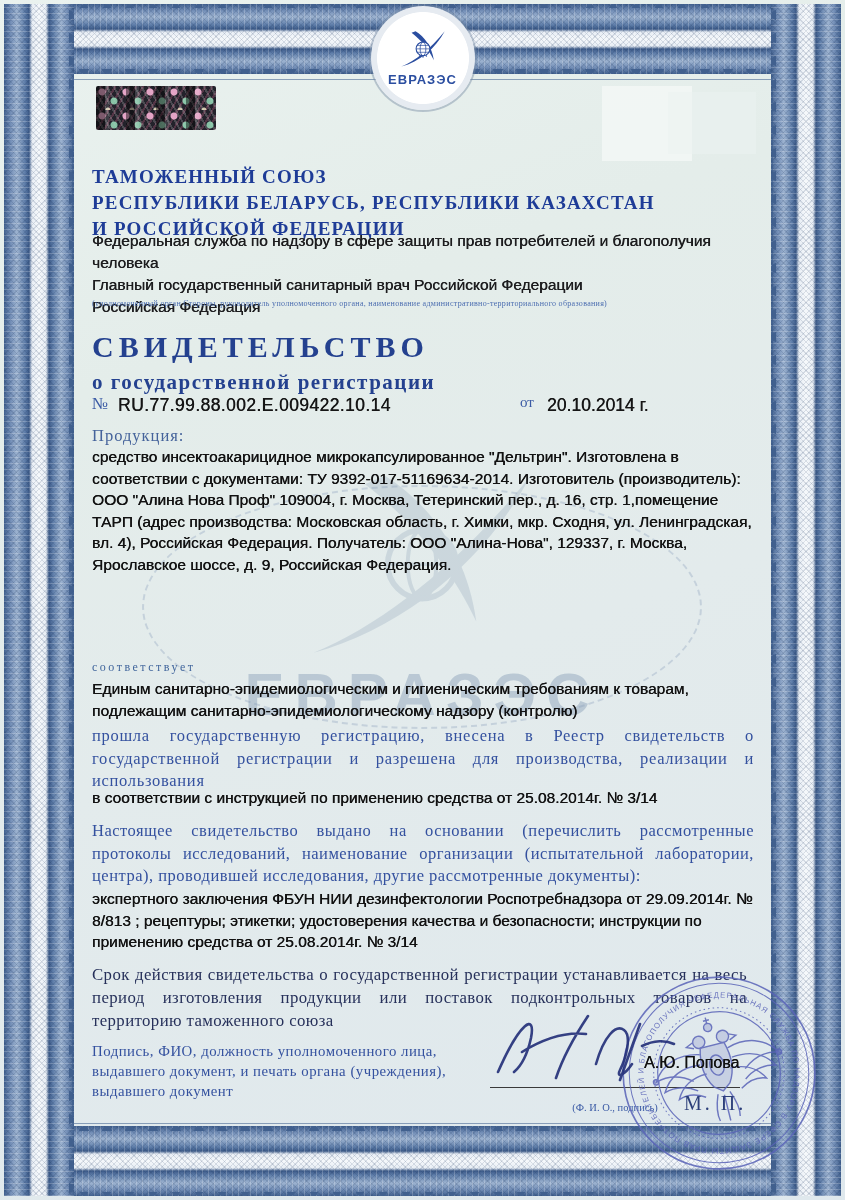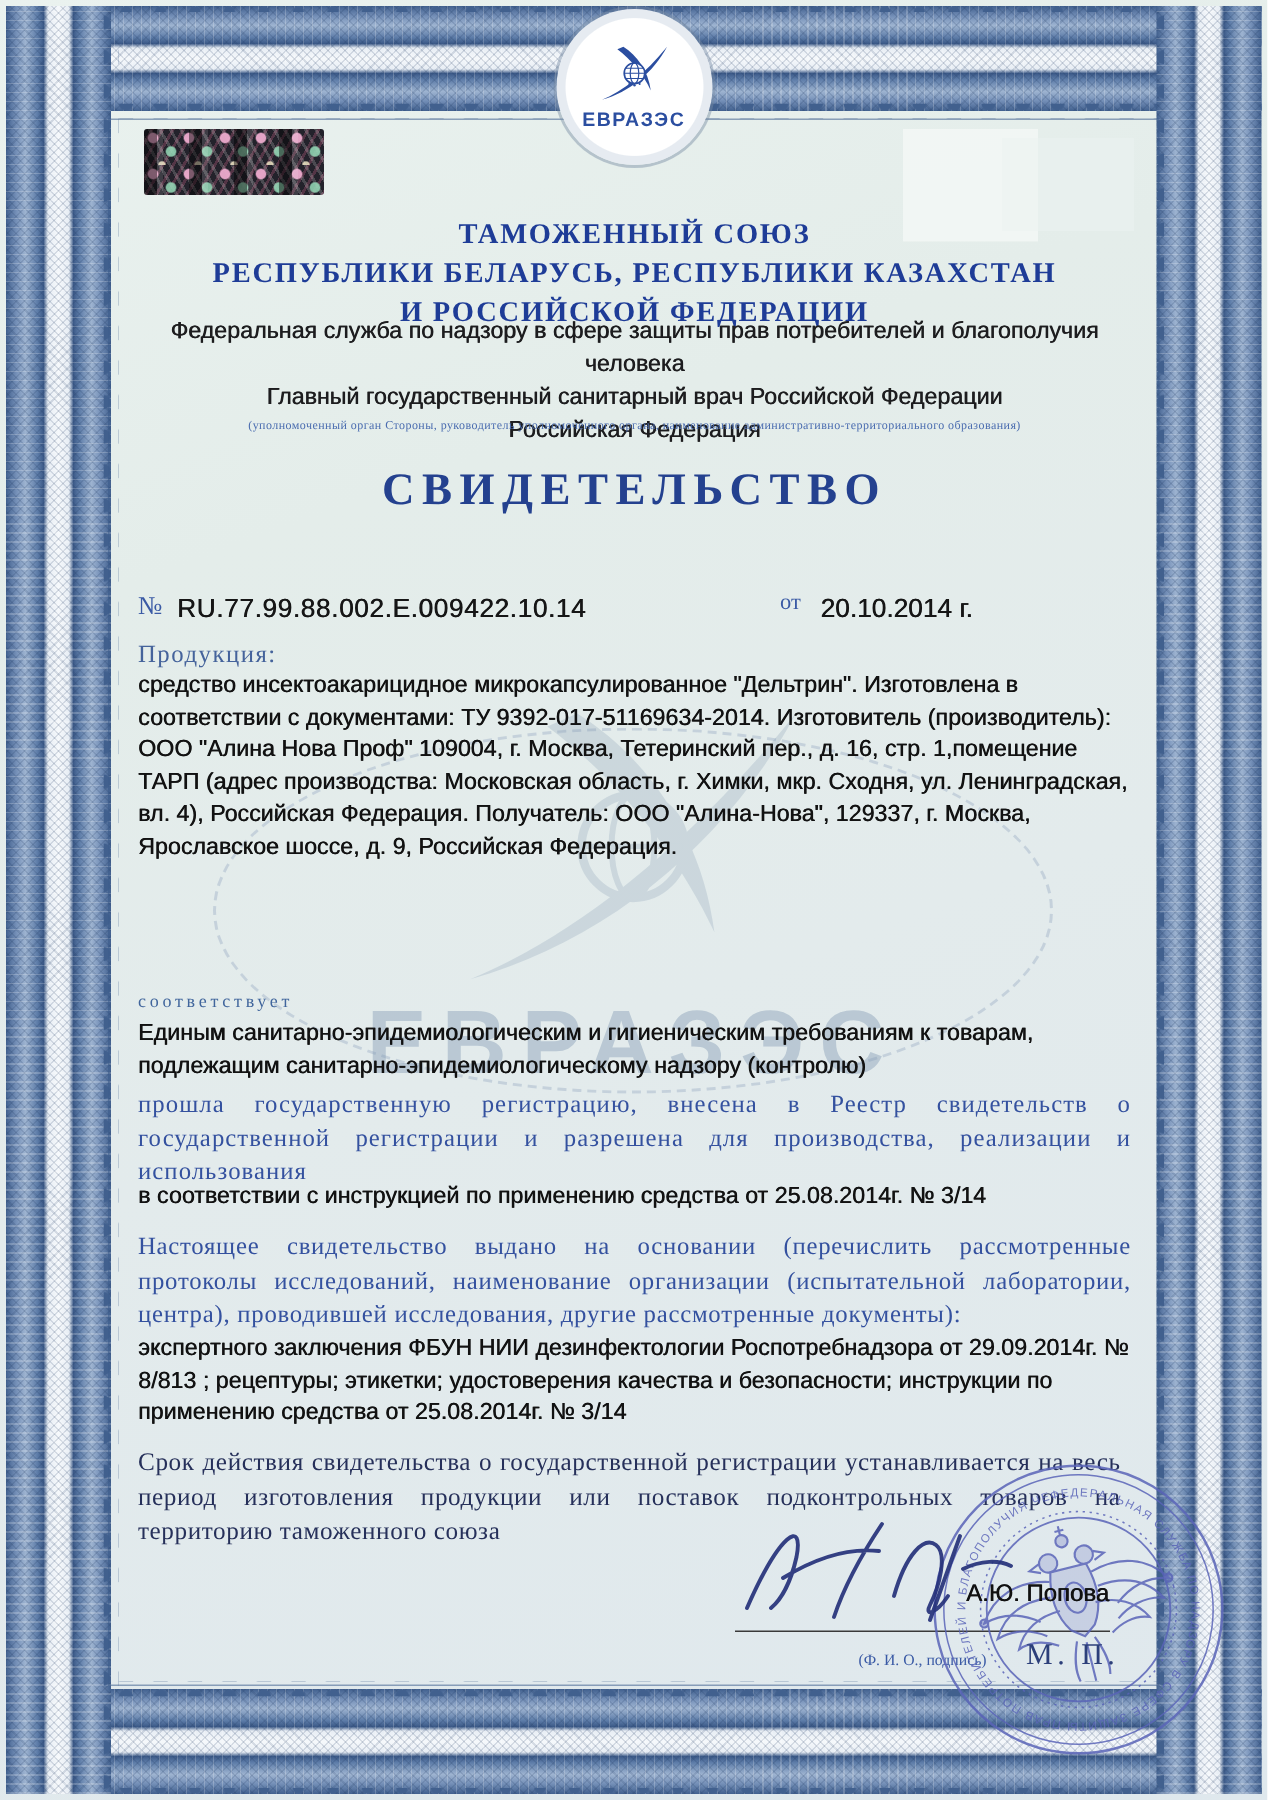--- a/index.html
+++ b/index.html
@@ -52,21 +52,21 @@
       radial-gradient(circle 4px at 6px 6px,rgba(236,170,205,.95) 3px,transparent 4px),
       radial-gradient(circle 4px at 18px 15px,rgba(150,220,185,.85) 3px,transparent 4px),
       radial-gradient(circle 3px at 12px 24px,rgba(250,240,205,.8) 2px,transparent 3px),
       repeating-linear-gradient(60deg,rgba(255,255,255,.18) 0 2px,transparent 2px 6px),
       repeating-linear-gradient(-60deg,rgba(255,120,165,.22) 0 2px,transparent 2px 6px);
     background-size:auto,24px 24px,24px 24px,24px 24px,auto,auto;}
   .patch{position:absolute;z-index:1;}
   
   .content{position:absolute;inset:78px 72px 76px 72px;z-index:3;}
   .abs{position:absolute;left:20px;width:662px;}
-  .center{text-align:center;}
+  .center{margin-top:20px;}
   .sans{font-family:"Liberation Sans",sans-serif;}
   .thick{text-shadow:0.35px 0 currentColor;}
   .hdr{top:66px;color:#1e3c97;font-weight:bold;font-size:19px;line-height:26px;letter-spacing:1.2px;}
   .auth{top:132px;color:#1d1d1f;font-size:15.5px;line-height:22px;}
   .cap1{top:201px;color:#4b6db0;font-size:8px;letter-spacing:.3px;}
   .title{top:232px;color:#24418f;font-weight:bold;font-size:30px;letter-spacing:5px;}
   .subtitle{top:272px;color:#24418f;font-weight:bold;font-size:21px;letter-spacing:1.5px;}
   .numline{top:316px;height:24px;}
   .num-label{position:absolute;left:0;top:0;color:#3a5aa5;font-size:17px;}
   .num-value{position:absolute;left:26px;top:1px;color:#161616;font-size:17.5px;letter-spacing:.4px;}
@@ -149,20 +149,21 @@
 
     <div class="abs auth center sans thick">
       <div>Федеральная служба по надзору в сфере защиты прав потребителей и благополучия человека</div>
       <div>Главный государственный санитарный врач Российской Федерации</div>
       <div>Российская Федерация</div>
     </div>
 
     <div class="abs cap1 center">(уполномоченный орган Стороны, руководитель уполномоченного органа, наименование административно-территориального образования)</div>
 
     <div class="abs title center">СВИДЕТЕЛЬСТВО</div>
+    <div class="abs subtitle center">о государственной регистрации</div>
 
     <div class="abs numline">
       <span class="num-label">№</span>
       <span class="num-value sans thick">RU.77.99.88.002.E.009422.10.14</span>
       <span class="ot-label">от</span>
       <span class="date-value sans thick">20.10.2014 г.</span>
     </div>
 
     <div class="abs prod-label">Продукция:</div>
     <div class="abs prod-text sans thick">средство инсектоакарицидное микрокапсулированное "Дельтрин". Изготовлена в соответствии с документами: ТУ 9392-017-51169634-2014. Изготовитель (производитель): ООО "Алина Нова Проф" 109004, г. Москва, Тетеринский пер., д. 16, стр. 1,помещение ТАРП (адрес производства: Московская область, г. Химки, мкр. Сходня, ул. Ленинградская, вл. 4), Российская Федерация. Получатель: ООО "Алина-Нова", 129337, г. Москва, Ярославское шоссе, д. 9, Российская Федерация.</div>
@@ -171,20 +172,21 @@
     <div class="abs conform sans thick">Единым санитарно-эпидемиологическим и гигиеническим требованиям к товарам, подлежащим санитарно-эпидемиологическому надзору (контролю)</div>
 
     <div class="abs reg">прошла государственную регистрацию, внесена в Реестр свидетельств о государственной регистрации и разрешена для производства, реализации и использования</div>
     <div class="abs reg-instr sans thick">в соответствии с инструкцией по применению средства от 25.08.2014г. № 3/14</div>
 
     <div class="abs basis">Настоящее свидетельство выдано на основании (перечислить рассмотренные протоколы исследований, наименование организации (испытательной лаборатории, центра), проводившей исследования, другие рассмотренные документы):</div>
     <div class="abs basis-docs sans thick">экспертного заключения ФБУН НИИ дезинфектологии Роспотребнадзора от 29.09.2014г. № 8/813 ; рецептуры; этикетки; удостоверения качества и безопасности; инструкции по применению средства от 25.08.2014г. № 3/14</div>
 
     <div class="abs validity">Срок действия свидетельства о государственной регистрации устанавливается на весь период изготовления продукции или поставок подконтрольных товаров на территорию таможенного союза</div>
 
+    <div class="abs sig-label">Подпись, ФИО, должность уполномоченного лица, выдавшего документ, и печать органа (учреждения), выдавшего документ</div>
 
     <svg class="sig-scribble" viewBox="0 0 235 82">
       <path d="M8 66 C30 16 46 6 41 32 C37 50 30 61 24 66 M32 46 C58 30 78 26 96 28 M98 10 C82 34 72 54 66 72 M106 58 C114 30 126 18 134 24 C142 30 136 52 130 64 C126 72 134 70 142 58 M150 18 L130 74 M152 40 C164 34 176 34 184 38" stroke="#25317a" stroke-width="2.6" fill="none" stroke-linecap="round" opacity=".92"></path>
     </svg>
     <div class="sig-line"></div>
     <div class="sig-caption">(Ф. И. О., подпись)</div>
     <div class="sig-name sans thick">А.Ю. Попова</div>
     <div class="mp">М. П.</div>
 
 

